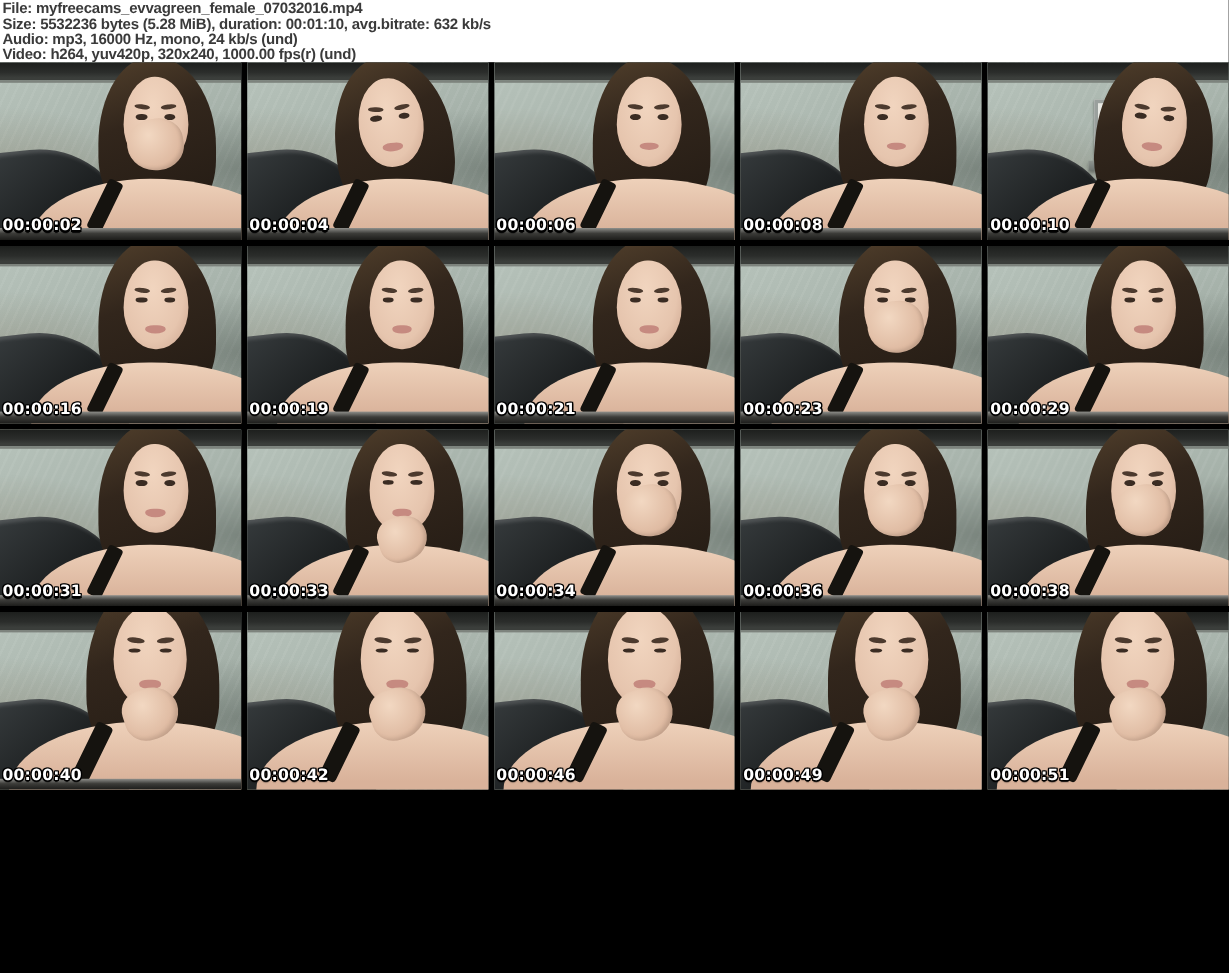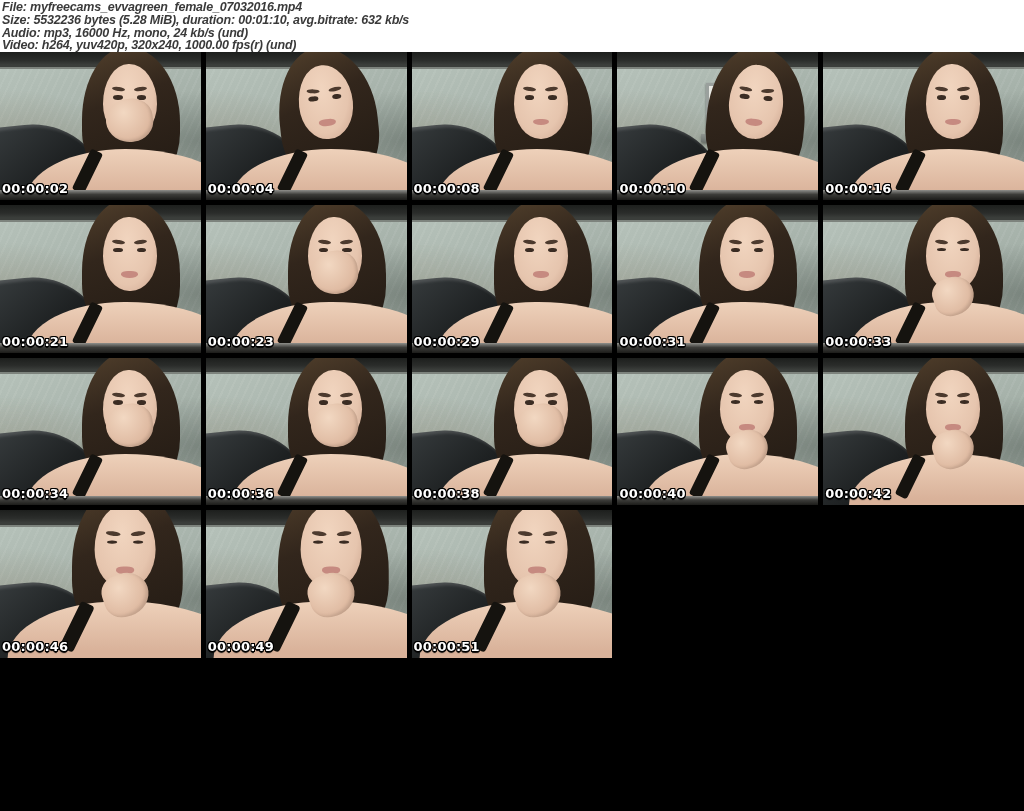--- a/index.html
+++ b/index.html
@@ -18,21 +18,20 @@
     width:1024px;height:811px;overflow:hidden;
     background:var(--page-bg);
     font-family:"Liberation Sans",sans-serif;
   }
   
   .meta{
     background:#ffffff;
     width:1024px;height:52px;
     box-sizing:border-box;
     padding:1px 0 0 2px;
-    font-style:italic;
   }
   .meta .line{
     font-size:12.5px;line-height:12.75px;
     font-weight:bold;
     color:var(--header-text);
     white-space:nowrap;
     letter-spacing:-0.2px;
   }
   
   .grid{
@@ -252,20 +251,46 @@
           <div class="eye l"></div>
           <div class="eye r"></div>
           <div class="lips"></div>
         </div>
 
       </div>
       <div class="chest"></div>
       <div class="strap"></div>
     </div>
     <div class="desk"></div>
+    <div class="timestamp">00:00:06</div>
+  </div>
+    <div class="thumb pose-neutral">
+    <div class="ceiling"></div>
+    <div class="cert-frame">
+      <div class="cert-paper"></div>
+    </div>
+    <div class="dark-frame"></div>
+    <div class="shelf"></div>
+    <div class="chair"></div>
+    <div class="person">
+      <div class="head">
+        <div class="hair"></div>
+        <div class="face">
+          <div class="brow l"></div>
+          <div class="brow r"></div>
+          <div class="eye l"></div>
+          <div class="eye r"></div>
+          <div class="lips"></div>
+        </div>
+
+      </div>
+      <div class="chest"></div>
+      <div class="strap"></div>
+    </div>
+    <div class="desk"></div>
     <div class="timestamp">00:00:08</div>
   </div>
     <div class="thumb pose-looking-right">
     <div class="ceiling"></div>
     <div class="cert-frame">
       <div class="cert-paper"></div>
     </div>
     <div class="dark-frame"></div>
     <div class="shelf"></div>
     <div class="chair"></div>
@@ -330,20 +355,46 @@
           <div class="eye l"></div>
           <div class="eye r"></div>
           <div class="lips"></div>
         </div>
 
       </div>
       <div class="chest"></div>
       <div class="strap"></div>
     </div>
     <div class="desk"></div>
+    <div class="timestamp">00:00:19</div>
+  </div>
+    <div class="thumb pose-neutral">
+    <div class="ceiling"></div>
+    <div class="cert-frame">
+      <div class="cert-paper"></div>
+    </div>
+    <div class="dark-frame"></div>
+    <div class="shelf"></div>
+    <div class="chair"></div>
+    <div class="person">
+      <div class="head">
+        <div class="hair"></div>
+        <div class="face">
+          <div class="brow l"></div>
+          <div class="brow r"></div>
+          <div class="eye l"></div>
+          <div class="eye r"></div>
+          <div class="lips"></div>
+        </div>
+
+      </div>
+      <div class="chest"></div>
+      <div class="strap"></div>
+    </div>
+    <div class="desk"></div>
     <div class="timestamp">00:00:21</div>
   </div>
     <div class="thumb pose-hand-over-mouth">
     <div class="ceiling"></div>
     <div class="cert-frame">
       <div class="cert-paper"></div>
     </div>
     <div class="dark-frame"></div>
     <div class="shelf"></div>
     <div class="chair"></div>

